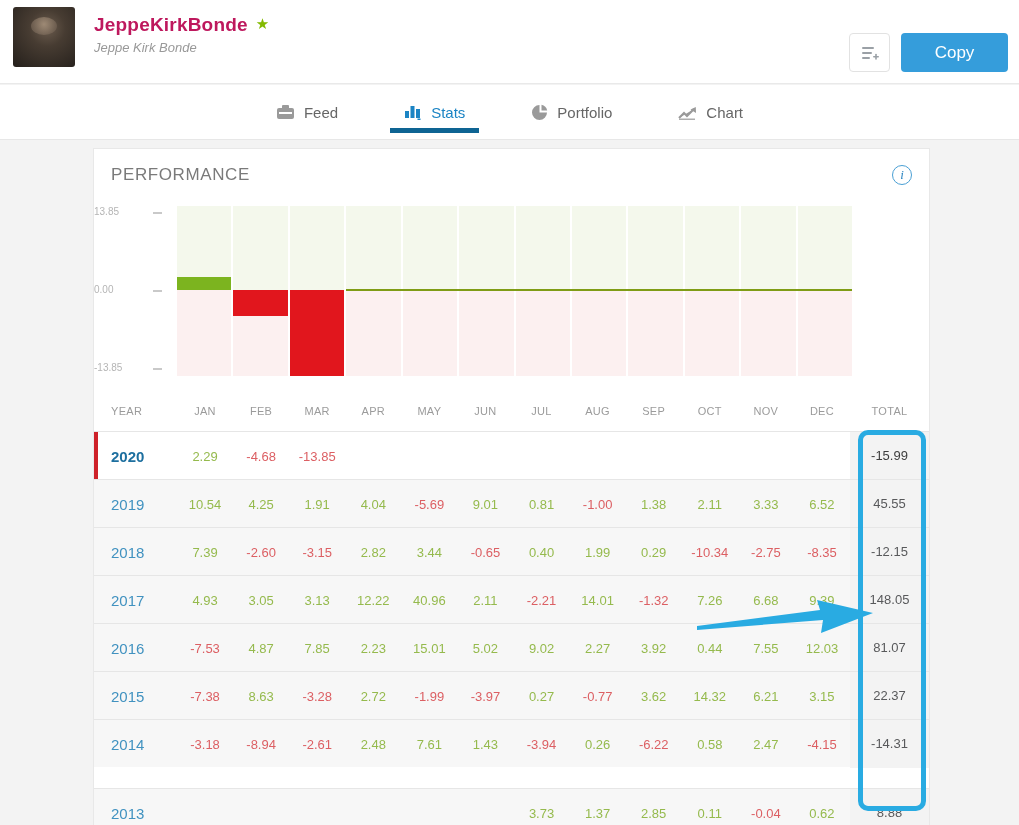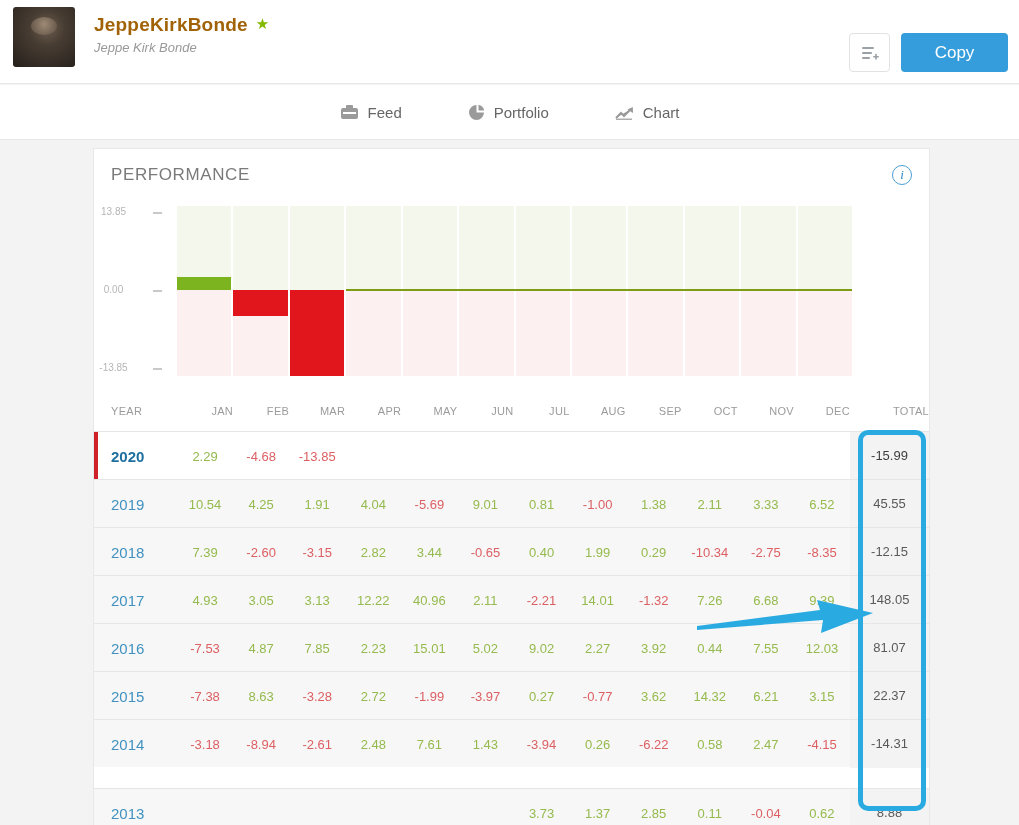--- a/index.html
+++ b/index.html
@@ -7,21 +7,21 @@
   body { font-family:"Liberation Sans", sans-serif; background:#f3f3f3; }
   #app { position:relative; width:1019px; height:825px; background:#f3f3f3; overflow:hidden; }
 
   
   .top-header { position:absolute; top:0; left:0; width:1019px; height:84px; background:#fff; border-bottom:1px solid #e9e9e9; }
   .avatar { position:absolute; left:13px; top:7px; width:62px; height:60px; border-radius:3px;
             background: radial-gradient(circle at 55% 35%, #6b5c4e 0%, #473c32 35%, #241f1b 100%); }
   .avatar::after { content:""; position:absolute; left:18px; top:10px; width:26px; height:18px; border-radius:50%;
             background:radial-gradient(circle at 50% 40%, #a8937d 0%, #6b5c4e 80%, transparent 100%); opacity:.85; }
   .name-row { position:absolute; left:94px; top:14px; display:flex; align-items:center; gap:8px; }
-  .username { font-size:19px; font-weight:700; color:#a16207; letter-spacing:.2px; }
+  .username { font-size:19px; font-weight:700; color:#be185d; letter-spacing:.2px; }
   .star { color:#83ba00; font-size:15px; margin-top:-2px; }
   .fullname { position:absolute; left:94px; top:40px; font-size:13px; font-style:italic; color:#999; }
   .list-add-btn { position:absolute; left:849px; top:33px; width:41px; height:39px; background:#fff;
             border:1px solid #e2e2e2; border-radius:4px; display:flex; align-items:center; justify-content:center; cursor:pointer; }
   .copy-btn { position:absolute; left:901px; top:33px; width:107px; height:39px; border:none; border-radius:4px;
             background:#359ddb; color:#fff; font-size:17px; font-family:"Liberation Sans",sans-serif; cursor:pointer; }
 
   
   .tabbar { position:absolute; top:85px; left:0; width:1019px; height:55px; background:#fff; border-bottom:1px solid #e7e7e7;
             display:flex; justify-content:center; align-items:stretch; gap:26px; }
@@ -36,33 +36,33 @@
 
   
   .card { position:absolute; left:93px; top:148px; width:837px; height:677px; background:#fff; border:1px solid #e8e8e8; }
   .perf-title { position:absolute; left:17px; top:16px; font-size:17px; color:#7a7a7a; letter-spacing:.6px; }
   .info-icon { position:absolute; right:17px; top:16px; width:20px; height:20px; border:1px solid #4a9fd4; border-radius:50%;
             color:#2e86c1; font-family:"Liberation Serif",serif; font-style:italic; font-size:13px; text-align:center;
             line-height:18px; cursor:pointer; }
 
   
   .chart { position:absolute; left:0; top:57px; width:835px; height:170px; }
-  .ytick-label { position:absolute; width:39px; text-align:center; font-size:10px; color:#b5b5b5; }
+  .ytick-label { position:absolute; width:39px; text-align:left; font-size:10px; color:#b5b5b5; }
   .ytick-dash { position:absolute; left:59px; width:9px; height:2px; background:#c9c9c9; }
   .plot { position:absolute; left:83px; top:0; width:675px; height:170px; display:flex; gap:2px; }
   .chart-col { position:relative; flex:1; }
   .zone-pos { position:absolute; left:0; right:0; top:0; height:84px; }
   .zone-neg { position:absolute; left:0; right:0; top:84px; bottom:0; }
   .bar { position:absolute; left:0; right:0; }
   .zero-line { position:absolute; top:83px; height:2px; z-index:2; }
 
   
   .trow { display:grid; grid-template-columns:83px repeat(12,1fr) 79px; }
   .thead { position:absolute; left:0; top:242px; width:835px; height:40px; align-items:center; }
-  .h-cell { font-size:11px; color:#9b9b9b; text-align:right; letter-spacing:.3px; }
+  .h-cell { font-size:11px; color:#9b9b9b; text-align:center; letter-spacing:.3px; }
   .h-cell.year-col { text-align:left; padding-left:17px; }
   .rows { position:absolute; left:0; top:282px; width:835px; }
   .data-row { position:relative; height:48px; border-top:1px solid #e6e6e6; background:#f7f7f7; align-items:center; cursor:pointer; }
   .rows .data-row:last-child { border-bottom:2px solid #4c1d95;margin-top:21px; }
   .data-row.highlight { background:#fff; }
   .data-row.highlight::before { content:""; position:absolute; left:0; top:0; width:4px; height:100%; background:#ce2129; }
   .year-cell { font-size:15px; color:#4192c0; padding-left:17px; }
   .data-row.highlight .year-cell { color:#1d6f9f; font-weight:700; }
   .val-cell { font-size:13px; text-align:center; color:#8a8a8a; }
   .val-cell.pos { color:#95ba4d; }
@@ -101,20 +101,30 @@
 
   <div class="tabbar">
     <div class="tab">
       <svg width="19" height="16" viewBox="0 0 19 16">
         <rect class="ico" x="1" y="4" width="17" height="11" rx="2" stroke-width="0"></rect>
         <rect class="ico" x="6" y="1" width="7" height="4" rx="1" stroke-width="0"></rect>
         <rect x="3" y="8" width="13" height="2" fill="#ffffff"></rect>
       </svg>
       <span class="tab-label">Feed</span>
 
+    </div>
+    <div class="tab active">
+      <svg width="18" height="16" viewBox="0 0 18 16">
+        <rect class="ico" x="1" y="7" width="4" height="7" stroke-width="0"></rect>
+        <rect class="ico" x="6.5" y="2" width="4" height="12" stroke-width="0"></rect>
+        <rect class="ico" x="12" y="5" width="4" height="9" stroke-width="0"></rect>
+        <rect class="ico" x="13.5" y="14.5" width="3" height="1.5" stroke-width="0"></rect>
+      </svg>
+      <span class="tab-label">Stats</span>
+      <div class="underline"></div>
     </div>
     <div class="tab">
       <svg width="17" height="17" viewBox="0 0 17 17">
         <path class="ico" d="M8.5 1 A7.5 7.5 0 1 0 16 8.5 L8.5 8.5 Z" stroke-width="0"></path>
         <path class="ico" d="M10.5 0.8 A7.5 7.5 0 0 1 16.2 6.5 L10.5 6.5 Z" stroke-width="0"></path>
       </svg>
       <span class="tab-label">Portfolio</span>
 
     </div>
     <div class="tab">

